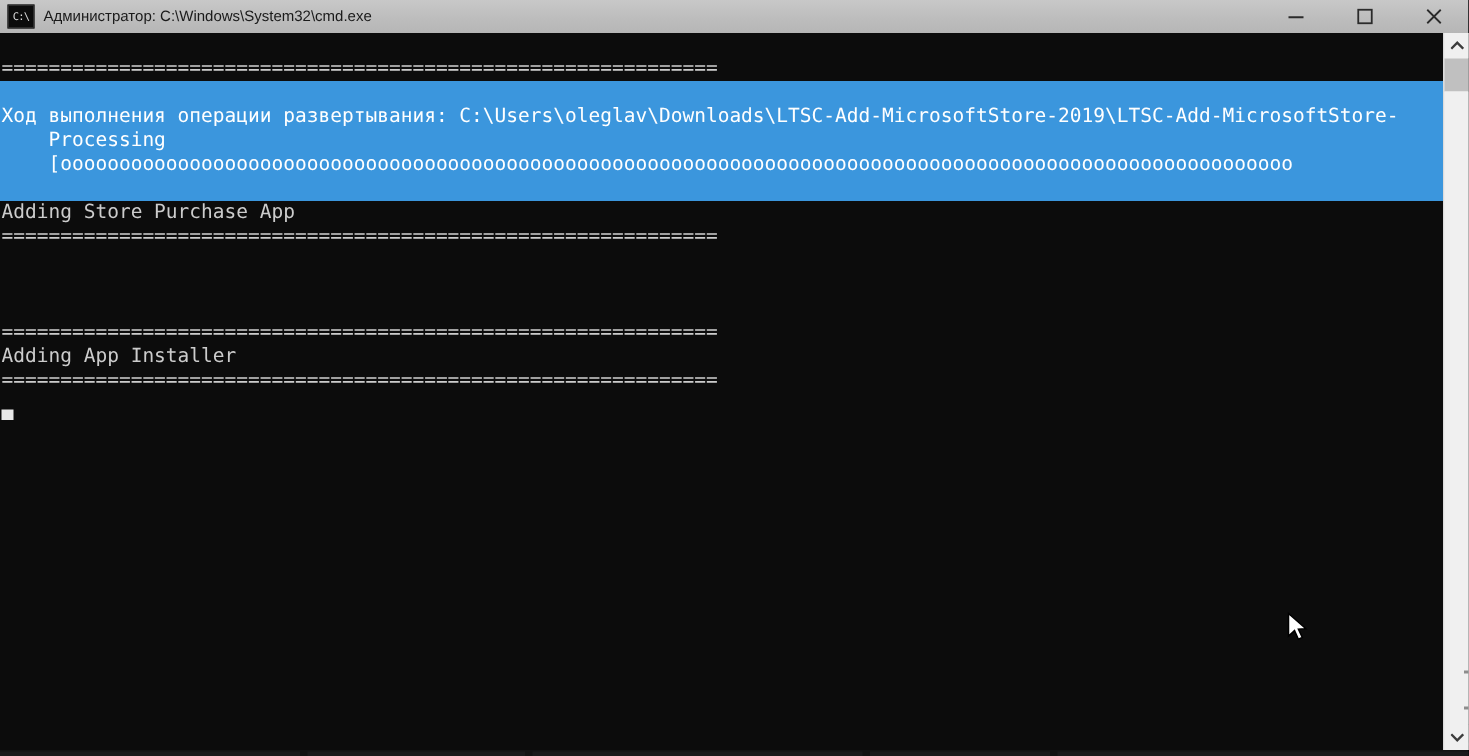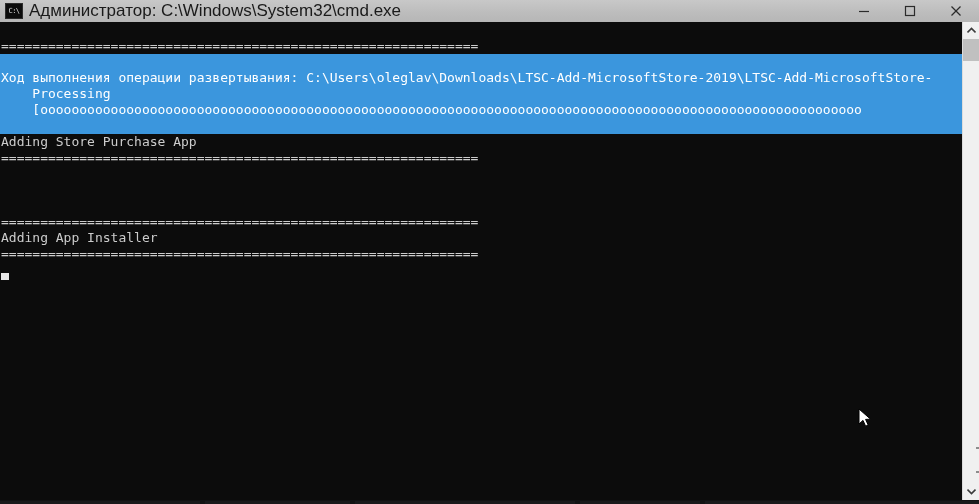--- a/index.html
+++ b/index.html
@@ -84,21 +84,21 @@
     color: #dcdcdc;
     font-family: "DejaVu Sans Mono", monospace;
     font-size: 7px;
     line-height: 14px;
     text-align: center;
     letter-spacing: -.5px;
     flex: 0 0 auto;
   }
   #title-text {
     font-family: "Liberation Sans", sans-serif;
-    font-size: 17px;
+    font-size: 10px;
     color: #1a1a1a;
     white-space: nowrap;
     flex: 1 1 auto;
   }
   .win-btn {
     width: 46px;
     height: 22px;
     display: flex;
     align-items: center;
     justify-content: center;

